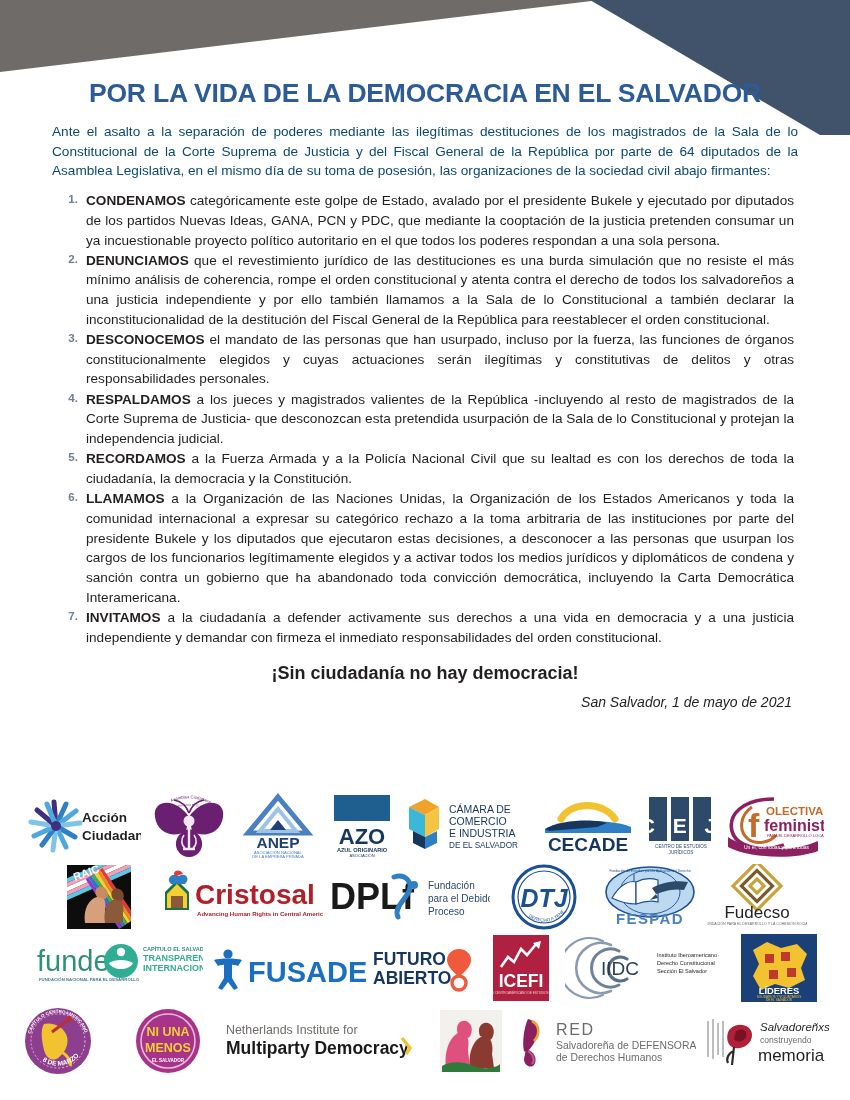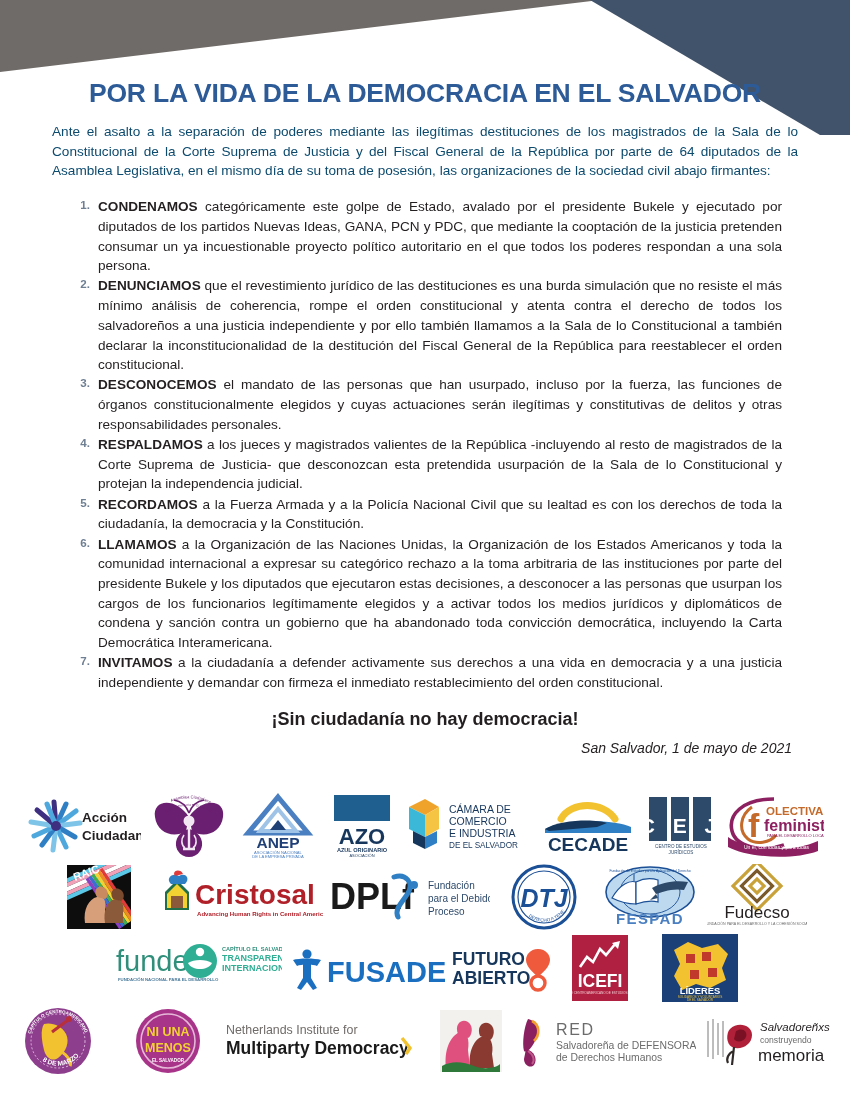--- a/index.html
+++ b/index.html
@@ -42,21 +42,21 @@
   }
   .lead{
     font-size:13.6px;
     line-height:1.45;
     text-align:justify;
     margin:0 0 10px 0;
     color:#0c4a6e;
   }
 
   ol.claims{
-    margin:16px;
+    margin:4px;
     padding:0 0 0 26px;
     list-style:none;
     counter-reset:claim;
   }
   ol.claims > li{
     counter-increment:claim;
     position:relative;
     font-size:13.6px;
     line-height:1.45;
     text-align:justify;
@@ -130,21 +130,21 @@
 <div class="content">
   <p class="lead">Ante el asalto a la separación de poderes mediante las ilegítimas destituciones de los magistrados de la Sala de lo Constitucional de la Corte Suprema de Justicia y del Fiscal General de la República por parte de 64 diputados de la Asamblea Legislativa, en el mismo día de su toma de posesión, las organizaciones de la sociedad civil abajo firmantes:</p>
 
   <ol class="claims">
     <li><b>CONDENAMOS</b><span> categóricamente este golpe de Estado, avalado por el presidente Bukele y ejecutado por diputados de los partidos Nuevas Ideas, GANA, PCN y PDC, que mediante la cooptación de la justicia pretenden consumar un ya incuestionable proyecto político autoritario en el que todos los poderes respondan a una sola persona.</span></li>
     <li><b>DENUNCIAMOS</b><span> que el revestimiento jurídico de las destituciones es una burda simulación que no resiste el más mínimo análisis de coherencia, rompe el orden constitucional y atenta contra el derecho de todos los salvadoreños a una justicia independiente y por ello también llamamos a la Sala de lo Constitucional a también declarar la inconstitucionalidad de la destitución del Fiscal General de la República para reestablecer el orden constitucional.</span></li>
     <li><b>DESCONOCEMOS</b><span> el mandato de las personas que han usurpado, incluso por la fuerza, las funciones de órganos constitucionalmente elegidos y cuyas actuaciones serán ilegítimas y constitutivas de delitos y otras responsabilidades personales.</span></li>
     <li><b>RESPALDAMOS</b><span> a los jueces y magistrados valientes de la República -incluyendo al resto de magistrados de la Corte Suprema de Justicia- que desconozcan esta pretendida usurpación de la Sala de lo Constitucional y protejan la independencia judicial.</span></li>
     <li><b>RECORDAMOS</b><span> a la Fuerza Armada y a la Policía Nacional Civil que su lealtad es con los derechos de toda la ciudadanía, la democracia y la Constitución.</span></li>
     <li><b>LLAMAMOS</b><span> a la Organización de las Naciones Unidas, la Organización de los Estados Americanos y toda la comunidad internacional a expresar su categórico rechazo a la toma arbitraria de las instituciones por parte del presidente Bukele y los diputados que ejecutaron estas decisiones, a desconocer a las personas que usurpan los cargos de los funcionarios legítimamente elegidos y a activar todos los medios jurídicos y diplomáticos de condena y sanción contra un gobierno que ha abandonado toda convicción democrática, incluyendo la Carta Democrática Interamericana.</span></li>
-    <li><b>INVITAMOS</b><span> a la ciudadanía a defender activamente sus derechos a una vida en democracia y a una justicia independiente y demandar con firmeza el inmediato restablecimiento del orden constitucional.</span></li>
+    <li><b>INVITAMOS</b><span> a la ciudadanía a defender activamente sus derechos a una vida en democracia y a una justicia independiente y demandar con firmeza el inmediato responsabilidades del orden constitucional.</span></li>
   </ol>
 
   <p class="slogan">¡Sin ciudadanía no hay democracia!</p>
   <p class="place-date">San Salvador, 1 de mayo de 2021</p>
 </div>
 
 <div class="logos">
 
   <div class="logo-row" style="height:72px;">
 
@@ -392,20 +392,34 @@
     <div class="logo-cell" style="width:84px;">
       <svg class="logo-svg" width="56" height="66" viewBox="0 0 56 66">
         <rect width="56" height="66" fill="#b02040"></rect>
         <polyline points="8,32 15,22 21,27 28,14 34,20 44,8" fill="none" stroke="#ffffff" stroke-width="2.6"></polyline>
         <path d="M40 8 L48 6 L46 14 Z" fill="#ffffff"></path>
         <text class="lg-txt" x="28" y="52" font-size="17.5" font-weight="bold" fill="#ffffff" text-anchor="middle">ICEFI</text>
         <text class="lg-txt" x="28" y="59" font-size="3.1" fill="#f0c8d0" text-anchor="middle">INSTITUTO CENTROAMERICANO DE ESTUDIOS FISCALES</text>
       </svg>
     </div>
 
+    <div class="logo-cell" style="width:158px;">
+      <svg class="logo-svg" width="154" height="66" viewBox="0 0 154 66">
+        <g fill="none" stroke-linecap="round">
+          <path d="M38 6 A30 30 0 1 0 38 60" stroke="#8a9ab0" stroke-width="2.2"></path>
+          <path d="M46 10 A25 25 0 1 0 46 56" stroke="#8a9ab0" stroke-width="2.6"></path>
+          <path d="M54 16 A19 19 0 1 0 54 50" stroke="#6f8296" stroke-width="3"></path>
+          <path d="M62 24 A12 12 0 1 0 62 44" stroke="#5c7087" stroke-width="3.2"></path>
+        </g>
+        <text class="lg-txt" x="36" y="40" font-size="19" fill="#2e3c50">IIDC</text>
+        <text class="lg-txt" x="92" y="22" font-size="5.6" fill="#231f20">Instituto Iberoamericano de</text>
+        <text class="lg-txt" x="92" y="30" font-size="5.6" fill="#231f20">Derecho Constitucional</text>
+        <text class="lg-txt" x="92" y="38" font-size="5.6" fill="#231f20">Sección El Salvador</text>
+      </svg>
+    </div>
 
     <div class="logo-cell" style="width:96px;justify-content:flex-end;">
       <svg class="logo-svg" width="76" height="68" viewBox="0 0 76 68">
         <rect width="76" height="68" fill="#1b3f77"></rect>
         <path d="M12 16 L26 8 L40 14 L56 10 L66 20 L60 34 L64 46 L48 54 L34 50 L20 56 L12 42 L18 30 Z" fill="#f2c230"></path>
         <rect x="24" y="20" width="9" height="9" fill="#c0392b"></rect>
         <rect x="40" y="18" width="9" height="9" fill="#c0392b"></rect>
         <rect x="28" y="36" width="9" height="9" fill="#c0392b"></rect>
         <rect x="46" y="34" width="9" height="9" fill="#c0392b"></rect>
         <text class="lg-txt" x="38" y="60" font-size="9.4" font-weight="bold" fill="#ffffff" text-anchor="middle">LÍDERES</text>

